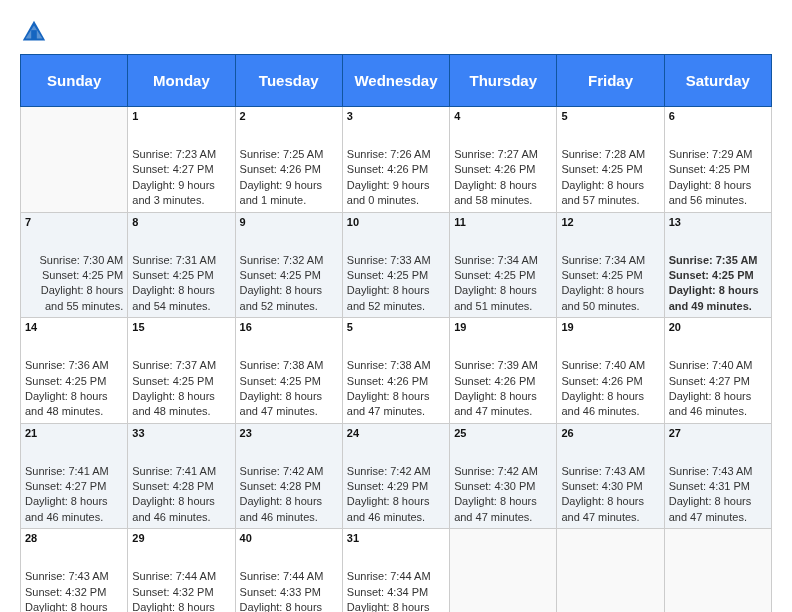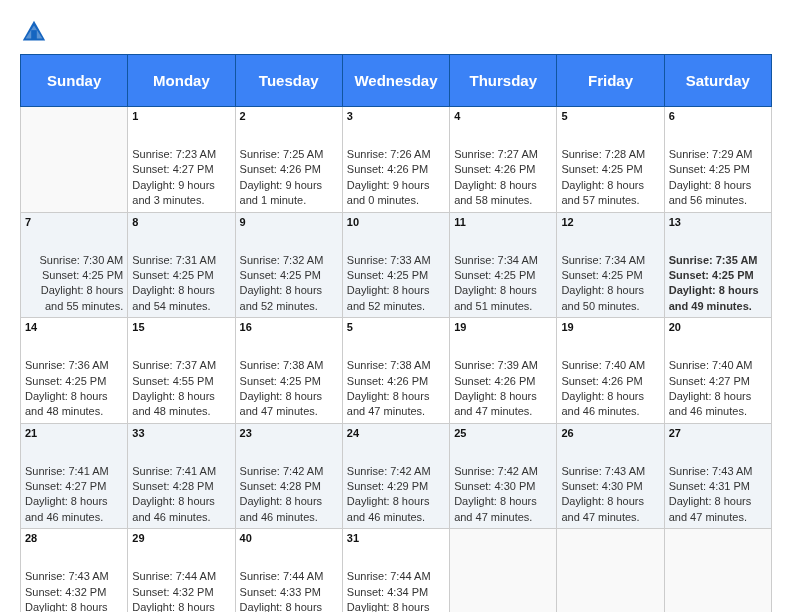--- a/index.html
+++ b/index.html
@@ -232,21 +232,21 @@
           <td>
             <span class="day-num">14</span>
             <div class="day-info" style="white-space: pre-line;">Sunrise: 7:36 AM
 Sunset: 4:25 PM
 Daylight: 8 hours
 and 48 minutes.</div>
           </td>
           <td>
             <span class="day-num">15</span>
             <div class="day-info" style="white-space: pre-line;">Sunrise: 7:37 AM
-Sunset: 4:55 PM
+Sunset: 4:25 PM
 Daylight: 8 hours
 and 48 minutes.</div>
           </td>
           <td>
             <span class="day-num">16</span>
             <div class="day-info" style="white-space: pre-line;">Sunrise: 7:38 AM
 Sunset: 4:25 PM
 Daylight: 8 hours
 and 47 minutes.</div>
           </td>

